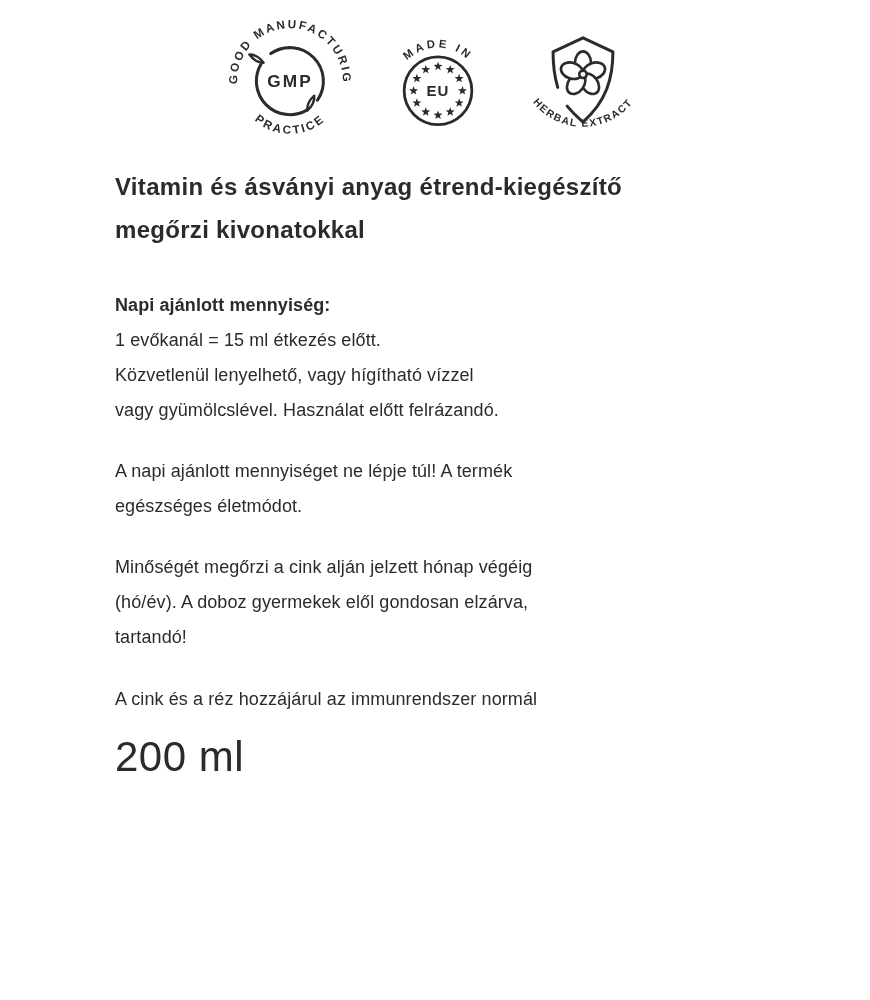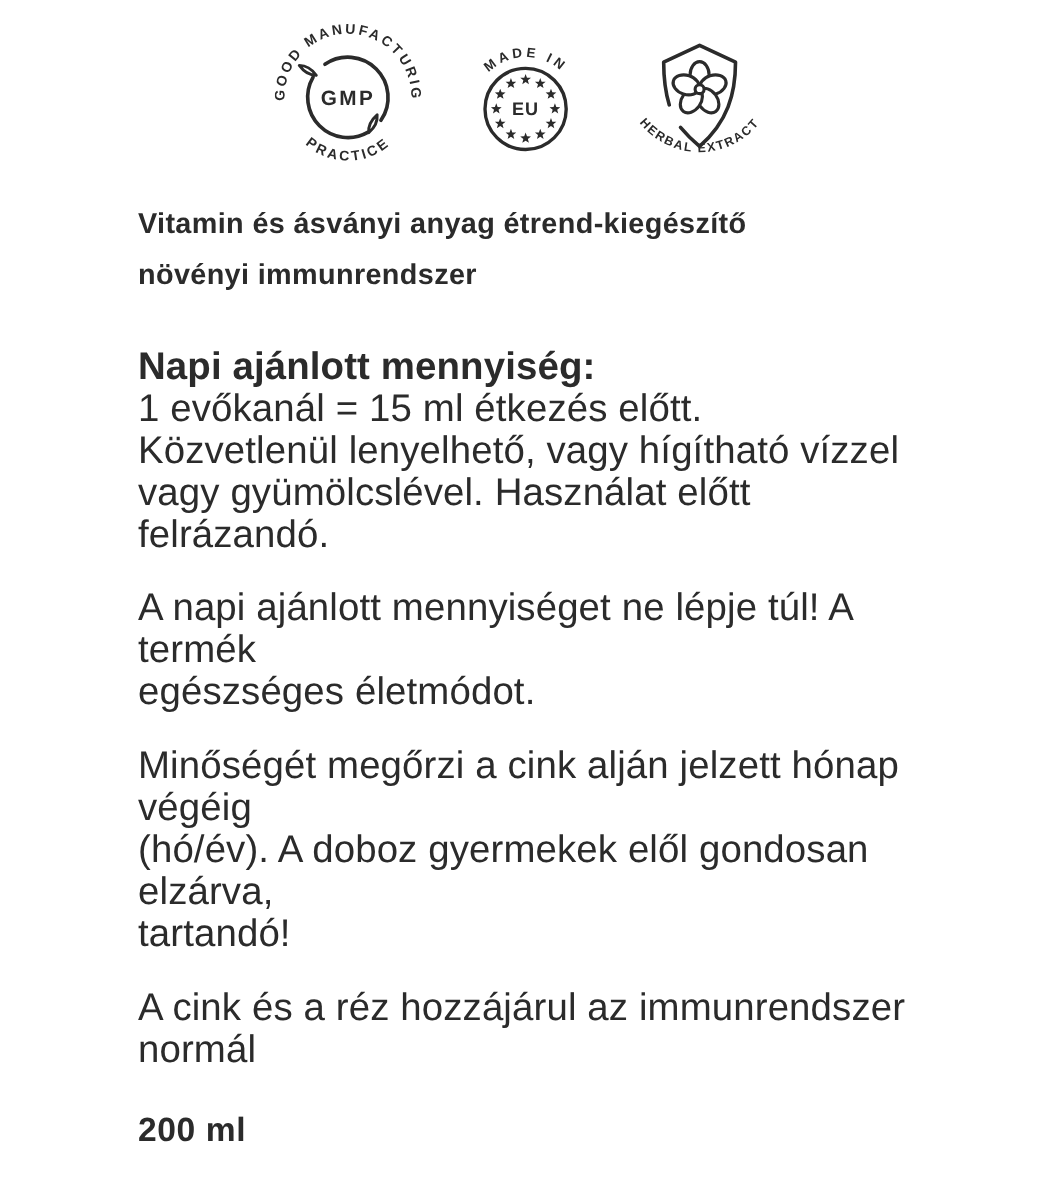--- a/index.html
+++ b/index.html
@@ -20,31 +20,31 @@
 
   .content { padding-left: 115px; padding-right: 95px; }
 
   .title {
     margin: 24px 0 0 0;
     font-size: 24px; font-weight: bold; letter-spacing: 0.3px;
   }
   .title .line { display: block; line-height: 43px; }
 
   .para { margin: 0; }
-  .para .line { display: block; line-height: 35px; font-size: 32px; letter-spacing: 0.1px; }
+  .para .line { display: block; line-height: 35px; font-size: 18px; letter-spacing: 0.1px; }
   .para .line.bold { font-weight: bold; }
 
   .para-dosage  { margin-top: 37px; }
   .para-warning { margin-top: 26px; }
   .para-storage { margin-top: 26px; }
   .para-benefit { margin-top: 27px; }
 
   .volume {
-    margin-top: 26px;
-    font-size: 28px; font-weight: bold; line-height: 48px;
+    margin-top: 16px;
+    font-size: 42px; font-weight: normal; line-height: 48px;
     letter-spacing: 0.5px;
   }
 
   svg text { fill: #2b2b2b; font-family: "Liberation Sans", sans-serif; }
 </style>
 </head>
 <body>
 
 <div class="page">
 
@@ -113,21 +113,21 @@
         <textPath href="#herbal-bottom-arc" startOffset="50%" text-anchor="middle">HERBAL EXTRACT</textPath>
       </text>
     </svg>
 
   </div>
 
   <div class="content">
 
     <h1 class="title">
       <span class="line">Vitamin és ásványi anyag étrend-kiegészítő</span>
-      <span class="line">növényi immunrendszer</span>
+      <span class="line">megőrzi kivonatokkal</span>
     </h1>
 
     <p class="para para-dosage">
       <span class="line bold">Napi ajánlott mennyiség:</span>
       <span class="line">1 evőkanál = 15 ml étkezés előtt.</span>
       <span class="line">Közvetlenül lenyelhető, vagy hígítható vízzel</span>
       <span class="line">vagy gyümölcslével. Használat előtt felrázandó.</span>
     </p>
 
     <p class="para para-warning">

